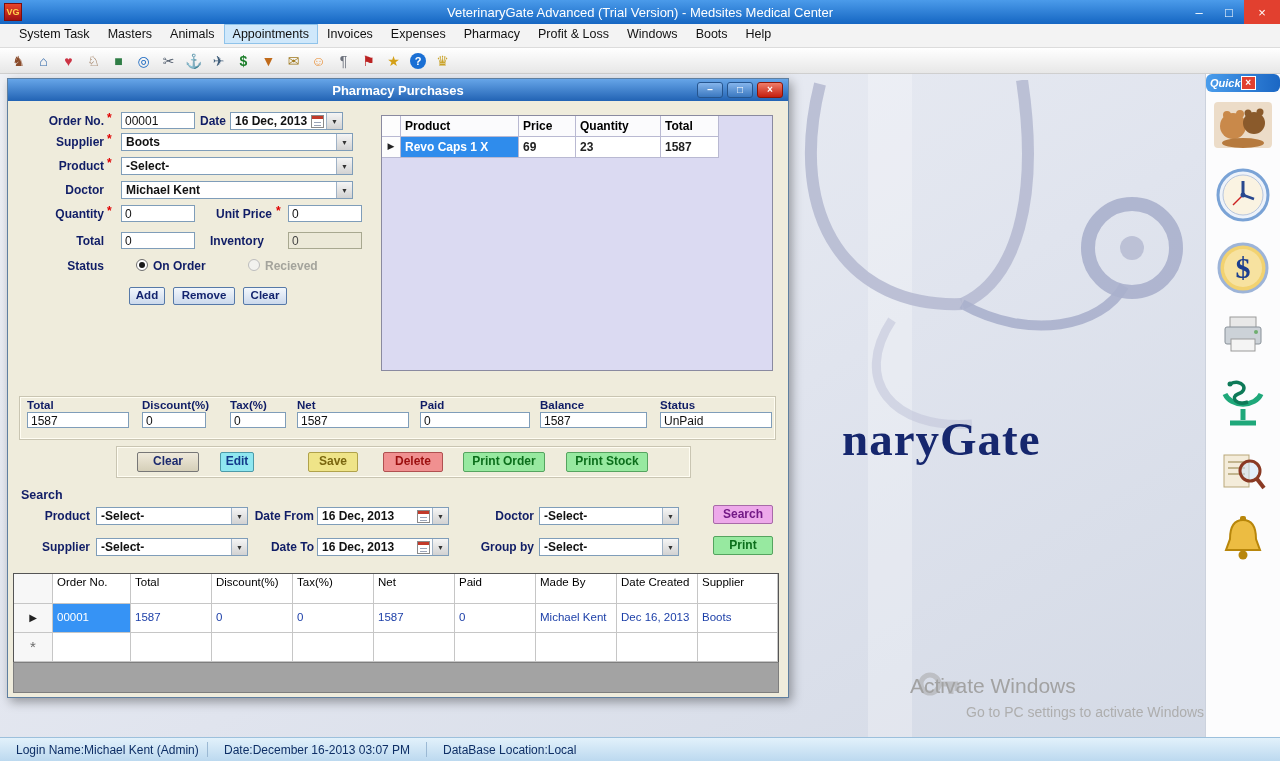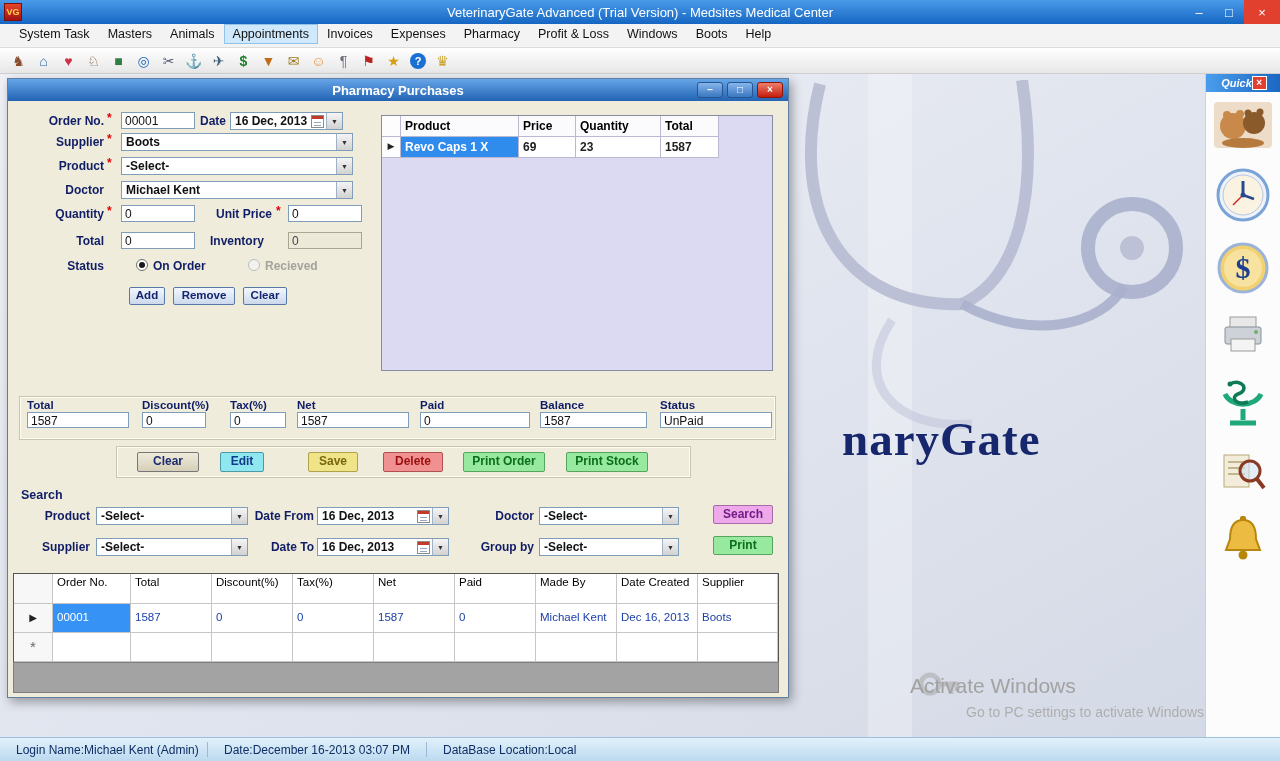--- a/index.html
+++ b/index.html
@@ -40,21 +40,21 @@
     font-family:"Liberation Serif", serif; font-weight:bold; font-size:47px; color:#16276e; letter-spacing:1px; }
   .activate-title { position:absolute; left:910px; top:600px; font-size:21px; color:#a2a2a2; }
   .activate-sub { position:absolute; left:966px; top:630px; font-size:14px; color:#aeaeae; }
   .key-icon { position:absolute; left:918px; top:596px; opacity:.55; }
 
   
   .quick { position:absolute; right:0; top:74px; width:75px; bottom:24px; background:#fcfcfd;
     border-left:1px solid #ccd2dd; z-index:40; }
   .quick-header { height:18px; background:linear-gradient(90deg,#4a9dec,#1b67c4); color:#fff;
     font-size:11px; font-weight:bold; font-style:italic; display:flex; align-items:center;
-    justify-content:center; padding:0 2px 0 4px; }
+    justify-content:flex-start; padding:0 2px 0 4px;border-radius:6px; }
   .quick-close { width:15px; height:14px; background:#e2402f; border:1px solid #fff;
     color:#fff; font-size:10px; line-height:12px; text-align:center; font-style:normal; }
   .quick-icons { display:flex; flex-direction:column; align-items:center; gap:16px; padding-top:10px; }
 
   
   .dialog { position:absolute; left:7px; top:78px; width:782px; height:620px; background:#efecdc;
     border:1px solid #5f7fa0; box-shadow:3px 4px 10px rgba(0,0,0,.35); z-index:30; font-size:12px; }
   .dialog-titlebar { height:22px; background:linear-gradient(#66a5e8,#2263b4);
     display:flex; align-items:center; justify-content:center; color:#fff; font-weight:bold; font-size:13px; position:relative; }
   .dialog-controls { position:absolute; right:5px; top:3px; display:flex; gap:4px; }
@@ -393,21 +393,21 @@
         <div class="tot-input">1587</div>
       </div>
       <div class="tot-field" style="left:640px;width:112px">
         <div class="tot-label">Status</div>
         <div class="tot-input">UnPaid</div>
       </div>
     </div>
 
     <div class="gbox" style="left:108px;top:367px;width:575px;height:32px">
       <div class="abtn clear" style="left:20px;width:62px">Clear</div>
-      <div class="abtn edit" style="left:103px;width:44px">Edit</div>
+      <div class="abtn edit" style="left:103px;width:34px">Edit</div>
       <div class="abtn save" style="left:191px;width:50px">Save</div>
       <div class="abtn delete" style="left:266px;width:60px">Delete</div>
       <div class="abtn green" style="left:346px;width:82px">Print Order</div>
       <div class="abtn green" style="left:449px;width:82px">Print Stock</div>
     </div>
 
     <div class="sec-label" style="left:13px;top:409px">Search</div>
 
     <div class="slabel" style="left:28px;top:430px;width:54px">Product</div>
     <div class="dropdown" style="left:88px;top:428px;width:152px">

